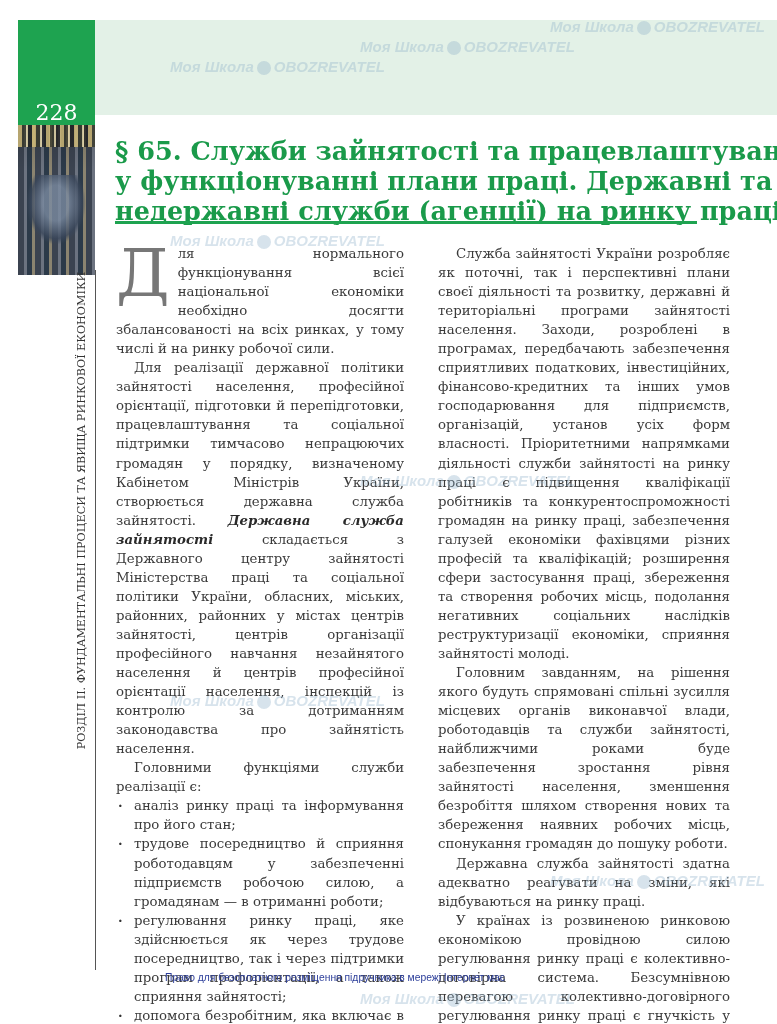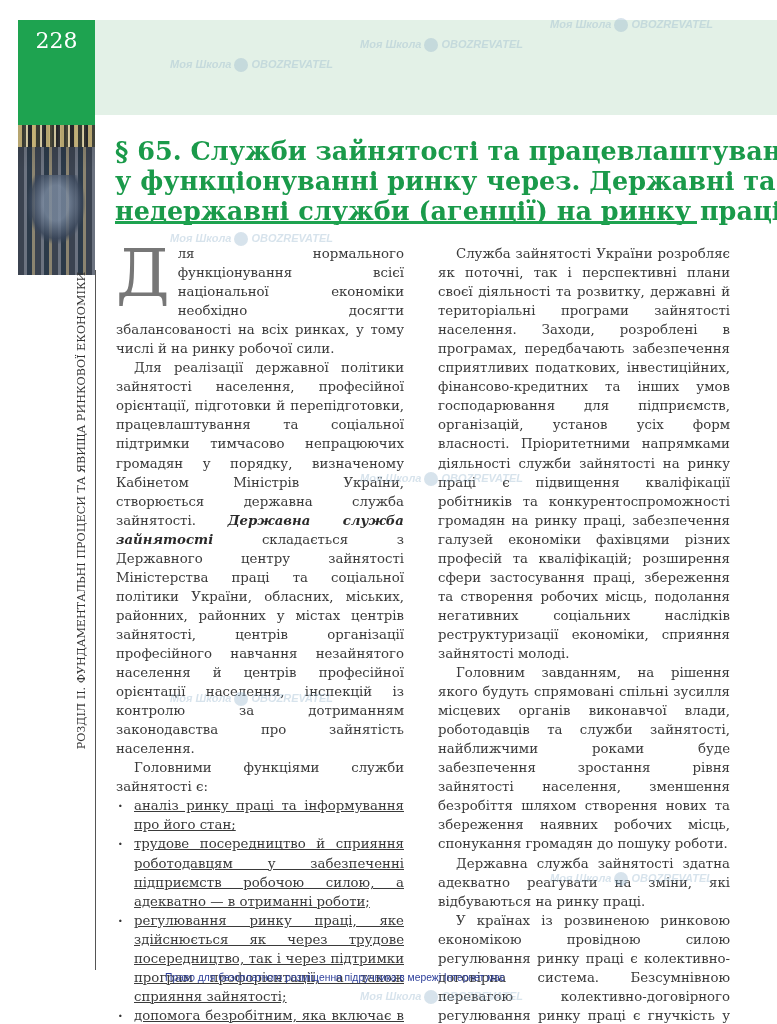--- a/index.html
+++ b/index.html
@@ -9,21 +9,21 @@
       font-family:"DejaVu Serif", serif;
       color:#2a2a2a;
     }
     .top-band {
       position:absolute; left:95px; top:20px; width:682px; height:95px;
       background:#e3f1e7;
     }
     .page-num-box {
       position:absolute; left:18px; top:20px; width:77px; height:105px;
       background:#1ea350;
-      display:flex; align-items:flex-start; justify-content:center;
+      display:flex; align-items:flex-end; justify-content:center;
     }
     .page-num {
       color:#ffffff; font-size:22px; font-family:"DejaVu Serif", serif;
       margin-top:8px;
     }
     .photo {
       position:absolute; left:18px; top:125px; width:77px; height:150px;
       background:
         linear-gradient(180deg, rgba(0,0,0,0.15) 0%, rgba(0,0,0,0) 30%),
         repeating-linear-gradient(90deg, #3b4350 0 6px, #6c7380 6px 9px, #2c3a49 9px 14px, #8b8470 14px 17px),
@@ -69,32 +69,32 @@
     }
     .col-left { left:116px; width:288px; }
     .col-right { left:438px; width:292px; }
     .col p { margin:0; text-indent:18px; }
     .col p.no-indent { text-indent:0; }
     .dropcap {
       float:left; font-size:66px; line-height:56px; color:#777;
       margin:2px 8px 0 0; text-indent:0; font-family:"DejaVu Serif", serif;
     }
     .col ul { list-style:none; margin:0; padding:0; }
-    .col li { position:relative; padding-left:18px;text-decoration:underline; }
+    .col li { position:relative; padding-left:18px; }
     .col li::before { content:"·"; position:absolute; left:2px; top:0; font-weight:bold; color:#333; }
     .bi { font-weight:bold; font-style:italic; color:#2a2a2a; }
     .footer {
       position:absolute; left:165px; top:972px; width:560px;
       font-family:"Liberation Sans", sans-serif; font-size:10.3px; line-height:12px;
       color:#2c3e9a;
     }
     .footer div { white-space:nowrap; }
     .wm {
       position:absolute; font-family:"Liberation Sans", sans-serif; font-style:italic;
-      font-weight:bold; font-size:11px; color:rgba(140,175,200,0.35); pointer-events:none;
+      font-weight:bold; font-size:15px; color:rgba(140,175,200,0.35); pointer-events:none;
       white-space:nowrap;
     }
     .wm .logo {
       display:inline-block; width:14px; height:14px; border-radius:50%;
       background:rgba(140,175,200,0.35); vertical-align:middle; margin:0 3px;
     }
   </style>
 </head>
 <body>
 
@@ -103,34 +103,34 @@
   <span class="page-num">228</span>
 </div>
 <div class="photo"></div>
 <div class="side-rule"></div>
 <div class="side-label">
   <span>РОЗДІЛ ІІ. ФУНДАМЕНТАЛЬНІ ПРОЦЕСИ ТА ЯВИЩА РИНКОВОЇ ЕКОНОМІКИ</span>
 </div>
 
 <h1 class="heading" style="margin:0;">
   <span class="heading-line">§ 65. Служби зайнятості та працевлаштування</span>
-  <span class="heading-line">у функціонуванні ринку через. Державні та</span>
+  <span class="heading-line">у функціонуванні плани праці. Державні та</span>
   <span class="heading-line">недержавні служби (агенції) на ринку праці</span>
 </h1>
 <div class="heading-rule"></div>
 
 <div class="col col-left">
   <p class="no-indent">
     <span class="dropcap">Д</span><span>ля нормального функціонування всієї національної економіки необхідно досягти збалансованості на всіх ринках, у тому числі й на ринку робочої сили.</span>
   </p>
   <p><span>Для реалізації державної політики зайнятості населення, професійної орієнтації, підготовки й перепідготовки, працевлаштування та соціальної підтримки тимчасово непрацюючих громадян у порядку, визначеному Кабінетом Міністрів України, створюється державна служба зайнятості. </span><span class="bi">Державна служба зайнятості</span><span> складається з Державного центру зайнятості Міністерства праці та соціальної політики України, обласних, міських, районних, районних у містах центрів зайнятості, центрів організації професійного навчання незайнятого населення й центрів професійної орієнтації населення, інспекцій із контролю за дотриманням законодавства про зайнятість населення.</span></p>
-  <p>Головними функціями служби зайнятості є:</p>
+  <p>Головними функціями служби реалізації є:</p>
   <ul>
     <li>аналіз ринку праці та інформування про його стан;</li>
-    <li>трудове посередництво й сприяння роботодавцям у забезпеченні підприємств робочою силою, а адекватно — в отриманні роботи;</li>
+    <li>трудове посередництво й сприяння роботодавцям у забезпеченні підприємств робочою силою, а громадянам — в отриманні роботи;</li>
     <li>регулювання ринку праці, яке здійснюється як через трудове посередництво, так і через підтримки програм профорієнтації, а також сприяння зайнятості;</li>
     <li>допомога безробітним, яка включає в себе як попередні функції, так і матеріальну підтримку на період безробіття;</li>
 
   </ul>
 
 </div>
 
 <div class="col col-right">
   <p>Служба зайнятості України розробляє як поточні, так і перспективні плани своєї діяльності та розвитку, державні й територіальні програми зайнятості населення. Заходи, розроблені в програмах, передбачають забезпечення сприятливих податкових, інвестиційних, фінансово-кредитних та інших умов господарювання для підприємств, організацій, установ усіх форм власності. Пріоритетними напрямками діяльності служби зайнятості на ринку праці є підвищення кваліфікації робітників та конкурентоспроможності громадян на ринку праці, забезпечення галузей економіки фахівцями різних професій та кваліфікацій; розширення сфери застосування праці, збереження та створення робочих місць, подолання негативних соціальних наслідків реструктуризації економіки, сприяння зайнятості молоді.</p>
   <p>Головним завданням, на рішення якого будуть спрямовані спільні зусилля місцевих органів виконавчої влади, роботодавців та служби зайнятості, найближчими роками буде забезпечення зростання рівня зайнятості населення, зменшення безробіття шляхом створення нових та збереження наявних робочих місць, спонукання громадян до пошуку роботи.</p>

